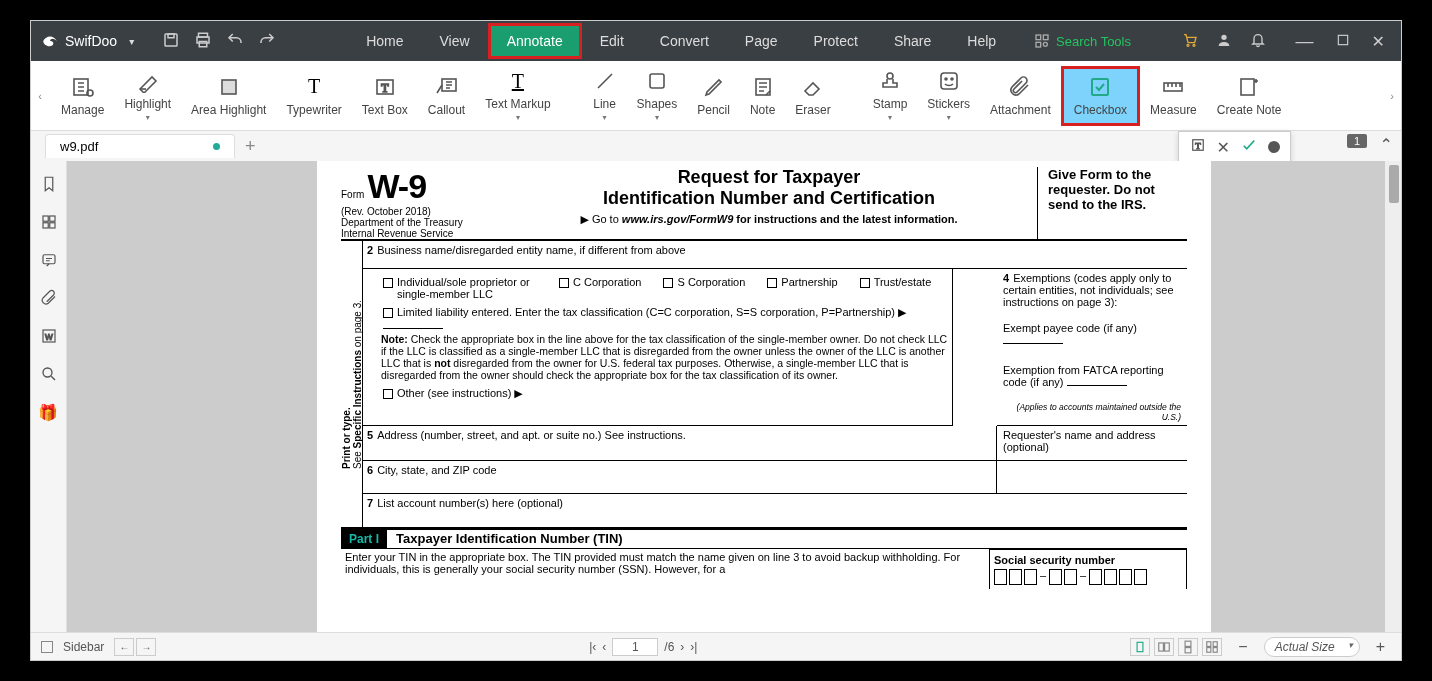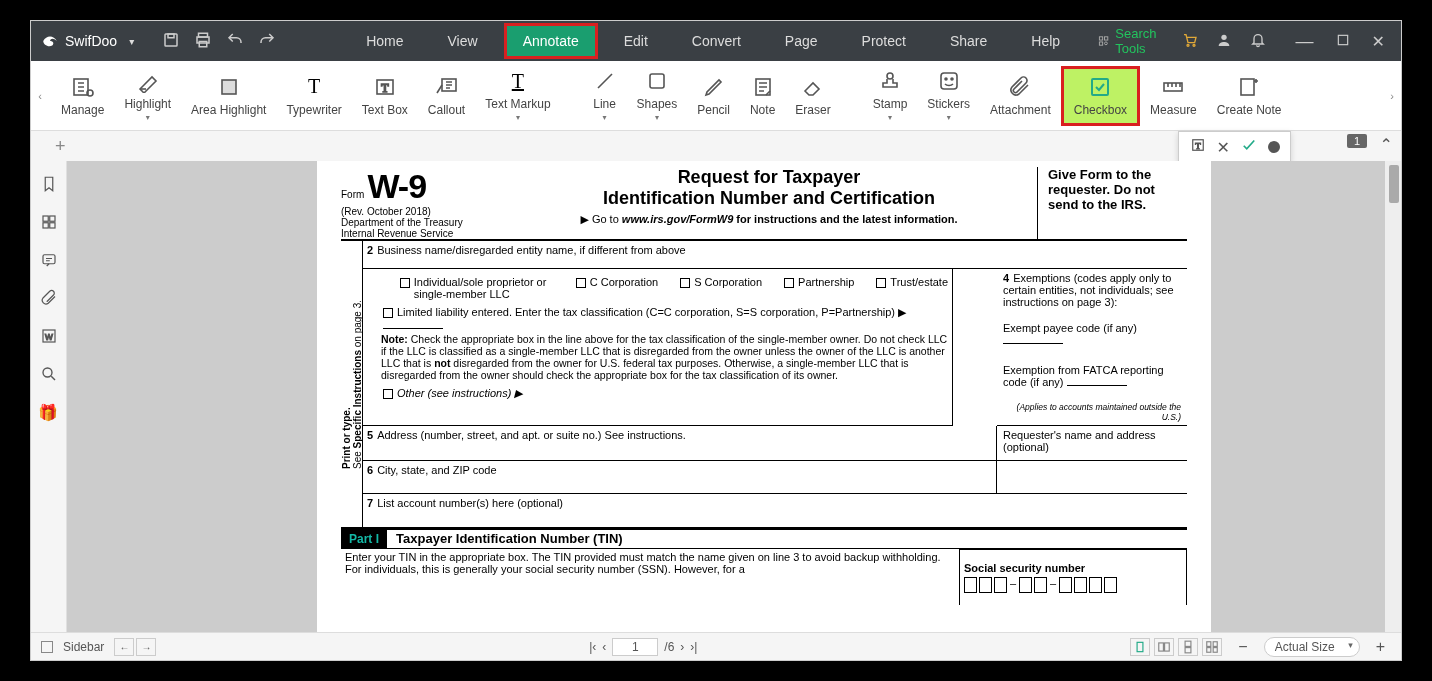--- a/index.html
+++ b/index.html
@@ -7,36 +7,36 @@
   .window { position: absolute; top: 20px; left: 30px; width: 1372px; height: 641px; background: #f5f5f5; display: flex; flex-direction: column; border: 1px solid #ccc; }
   
   
   .titlebar { height: 40px; background: #3a3f44; display: flex; align-items: center; color: #ddd; font-size: 14px; }
   .logo-group { display: flex; align-items: center; padding: 0 10px; gap: 6px; }
   .logo-icon { width: 18px; height: 18px; }
   .title-text { color: #fff; }
   .dropdown-caret { font-size: 10px; padding: 0 6px; }
   .qat { display: flex; gap: 14px; padding: 0 12px; align-items: center; }
   .qat svg { width: 18px; height: 18px; }
-  .menu-bar { display: flex; gap: 8px; margin-left: 60px; }
+  .menu-bar { display: flex; gap: 0; margin-left: 60px; }
   .menu-item { padding: 10px 18px; cursor: pointer; }
   .menu-item.active { background: #1a9e6f; color: #fff; border: 3px solid #d92020; padding: 7px 16px; }
   .search-tools { display: flex; align-items: center; gap: 6px; margin-left: 20px; color: #22c55e; font-size: 13px; }
   .right-icons { margin-left: auto; display: flex; gap: 18px; padding: 0 14px; align-items: center; }
   .right-icons svg { width: 16px; height: 16px; }
   .win-controls { display: flex; gap: 22px; padding: 0 16px; align-items: center; }
   
   
   .ribbon { height: 70px; background: #fff; border-bottom: 1px solid #ddd; display: flex; align-items: center; padding: 0 6px; position: relative; }
   .ribbon-scroll { position: absolute; top: 0; bottom: 0; width: 18px; display: flex; align-items: center; justify-content: center; color: #888; cursor: pointer; font-size: 11px; }
   .ribbon-scroll.left { left: 0; } .ribbon-scroll.right { right: 0; }
   .ribbon-tool { display: flex; flex-direction: column; align-items: center; justify-content: center; gap: 4px; padding: 0 10px; cursor: pointer; height: 60px; }
   .ribbon-tool .ico { width: 24px; height: 24px; display: flex; align-items: center; justify-content: center; }
   .ribbon-tool .lbl { font-size: 12px; color: #444; white-space: nowrap; }
-  .ribbon-tool.highlighted { border: 3px solid #d92020; background: #bef264; padding: 0 10px; }
+  .ribbon-tool.highlighted { border: 3px solid #d92020; background: #7dd3fc; padding: 0 10px; }
   .ribbon-spacer { width: 22px; }
   .drop-caret { font-size: 8px; color: #777; margin-top: -2px; }
   
   
   .tabstrip { height: 30px; background: #f5f5f5; display: flex; align-items: center; padding-left: 14px; position: relative; }
   .doc-tab { display: flex; align-items: center; gap: 10px; background: #fff; border: 1px solid #ddd; border-bottom: none; padding: 4px 14px; font-size: 13px; border-radius: 4px 4px 0 0; min-width: 190px; justify-content: space-between; }
   .doc-tab .dot { width: 7px; height: 7px; border-radius: 50%; background: #2a9; }
   .add-tab { font-size: 18px; color: #888; padding: 0 10px; cursor: pointer; }
   .annot-popup { position: absolute; right: 110px; top: 0; background: #fff; border: 1px solid #ccc; box-shadow: 0 2px 6px rgba(0,0,0,.15); display: flex; gap: 10px; padding: 4px 10px; align-items: center; }
   .annot-popup svg { width: 18px; height: 18px; }
@@ -69,39 +69,39 @@
   .rotate { writing-mode: vertical-rl; transform: rotate(180deg); font-size: 10px; }
   .body-cols { display: flex; border-bottom: 1px solid #000; }
   .main-col { flex: 1; }
   .frow { border-bottom: 1px solid #000; padding: 3px 4px 12px 4px; font-size: 11px; }
   .frow.short { padding-bottom: 4px; }
   .fnum { font-weight: bold; margin-right: 4px; }
   .split { display: flex; }
   .lcell { flex: 1; border-right: 1px solid #000; padding: 3px 4px; font-size: 11px; }
   .rcell { width: 190px; padding: 3px 6px; font-size: 11px; }
   .cb { display: inline-block; width: 10px; height: 10px; border: 1.2px solid #000; margin-right: 4px; vertical-align: middle; }
-  .cbrow { display: flex; flex-wrap: wrap; gap: 22px; padding: 4px 0 0 16px; justify-content: flex-end; }
+  .cbrow { display: flex; flex-wrap: wrap; gap: 22px; padding: 4px 0 0 16px; }
   .note { padding: 2px 0 2px 14px; font-size: 10.5px; }
   .part-hdr { background: #000; color: #14b8a6; font: bold 12px Arial; padding: 2px 8px; display: inline-block; }
   .part-row { border-top: 2px solid #000; }
   .part-title { font: bold 13px Arial; padding-left: 6px; }
   .tiny { font-size: 8.5px; font-style: italic; }
   .uline { border-bottom: 1px solid #000; display: inline-block; min-width: 60px; }
   
   
   .statusbar { height: 28px; background: #f5f5f5; border-top: 1px solid #ddd; display: flex; align-items: center; font-size: 12px; color: #555; padding: 0 10px; gap: 10px; }
   .sb-cb { width: 12px; height: 12px; border: 1px solid #888; }
   .nav-arrows { display: flex; gap: 2px; }
   .nav-arrows span { border: 1px solid #ccc; width: 20px; height: 18px; display: flex; align-items: center; justify-content: center; font-size: 10px; }
   .spacer-flex { flex: 1; }
   .page-nav { display: flex; align-items: center; gap: 6px; }
   .page-nav .pginput { width: 46px; border: 1px solid #ccc; text-align: center; padding: 1px 0; background: #fff; }
   .view-btns { display: flex; gap: 4px; }
   .view-btns span { width: 20px; height: 18px; border: 1px solid #ccc; display: flex; align-items: center; justify-content: center; }
-  .zoom-sel { border: 1px solid #ccc; background: #fff; padding: 2px 24px 2px 10px; border-radius: 10px; position: relative; }
+  .zoom-sel { border: 1px solid #ccc; background: #fff; padding: 2px 24px 2px 10px; border-radius: 10px; position: relative; font-style: italic; }
   .zoom-sel::after { content: "▾"; position: absolute; right: 6px; font-size: 9px; color: #666; }
 </style>
 </head>
 <body>
 
 <div class="window">
 
   <div class="titlebar">
     <div class="logo-group">
       <svg class="logo-icon" viewBox="0 0 24 24">
@@ -333,20 +333,24 @@
               <path d="M19 8v-4M17 6h4"></path>
             </svg>
           </span>
           <span class="lbl">Create Note</span>
         </div>
     </div>
     <div class="ribbon-scroll right">›</div>
   </div>
 
   <div class="tabstrip">
+    <div class="doc-tab">
+      <span>w9.pdf</span>
+      <span class="dot"></span>
+    </div>
     <div class="add-tab">+</div>
     <div class="annot-popup">
       <span><svg viewBox="0 0 24 24" stroke="#555" fill="none" stroke-width="1.6">
             <rect x="5" y="5" width="14" height="14"></rect>
             <text x="12" y="17" font-size="12" text-anchor="middle" fill="#555" font-family="serif">T</text>
           </svg></span>
       <span style="color:#555;font-size:16px;">✕</span>
       <span><svg viewBox="0 0 24 24" stroke="#2a8" fill="none" stroke-width="2.2">
             <path d="M5 13l4 4 10-11"></path>
           </svg></span>
@@ -414,21 +418,21 @@
               <div class="lcell" style="border-bottom:1px solid #000;">
                 <div class="cbrow">
                   <span><span class="cb"></span><span style="display:inline-block;max-width:140px;vertical-align:top;">Individual/sole proprietor or single-member LLC</span></span>
                   <span><span class="cb"></span><span>C Corporation</span></span>
                   <span><span class="cb"></span><span>S Corporation</span></span>
                   <span><span class="cb"></span><span>Partnership</span></span>
                   <span><span class="cb"></span><span>Trust/estate</span></span>
                 </div>
                 <div style="padding:6px 0 0 16px;"><span class="cb"></span><span>Limited liability entered. Enter the tax classification (C=C corporation, S=S corporation, P=Partnership) ▶</span> <span class="uline"></span></div>
                 <div class="note"><b>Note:</b><span> Check the appropriate box in the line above for the tax classification of the single-member owner.  Do not check LLC if the LLC is classified as a single-member LLC that is disregarded from the owner unless the owner of the LLC is another LLC that is </span><b>not</b><span> disregarded from the owner for U.S. federal tax purposes. Otherwise, a single-member LLC that is disregarded from the owner should check the appropriate box for the tax classification of its owner.</span></div>
-                <div style="padding:4px 0 2px 16px;font-style:italic;"><span class="cb"></span><span>Other (see instructions) ▶</span></div>
+                <div style="padding:4px 0 2px 16px;"><span class="cb"></span><span>Other (see instructions) ▶</span></div>
               </div>
               <div class="rcell" style="border-bottom:1px solid #000;margin-left:44px;">
                 <div><span class="fnum">4</span><span>Exemptions (codes apply only to certain entities, not individuals; see instructions on page 3):</span></div>
                 <div style="margin-top:14px;"><span>Exempt payee code (if any)</span> <span class="uline"></span></div>
                 <div style="margin-top:18px;"><span>Exemption from FATCA reporting code (if any)</span> <span class="uline"></span></div>
                 <div class="tiny" style="margin-top:14px;text-align:right;">(Applies to accounts maintained outside the U.S.)</div>
               </div>
             </div>
             <div class="split">
               <div class="lcell"><span class="fnum">5</span><span>Address (number, street, and apt. or suite no.) See instructions.</span><div style="height:16px;"></div></div>
@@ -440,21 +444,21 @@
             </div>
             <div class="frow short" style="border-top:1px solid #000;border-bottom:none;"><span class="fnum">7</span><span>List account number(s) here (optional)</span><div style="height:14px;"></div></div>
           </div>
         </div>
         <div class="part-row">
           <span class="part-hdr">Part I</span>
           <span class="part-title">Taxpayer Identification Number (TIN)</span>
         </div>
         <div class="split" style="border-top:1px solid #000;">
           <div style="flex:1;padding:2px 4px;font-size:11px;">Enter your TIN in the appropriate box. The TIN provided must match the name given on line 3 to avoid backup withholding. For individuals, this is generally your social security number (SSN). However, for a</div>
-          <div style="width:228px;border:1px solid #000;border-bottom:none;padding:12px 4px;">
+          <div style="width:198px;border:1px solid #000;border-bottom:none;padding:4px 4px;">
             <b>Social security number</b>
             <div style="display:flex;gap:2px;margin-top:3px;">
               <span style="border:1px solid #000;width:13px;height:16px;"></span>
                 <span style="border:1px solid #000;width:13px;height:16px;"></span>
                 <span style="border:1px solid #000;width:13px;height:16px;"></span>
               <span style="width:8px;text-align:center;">–</span>
               <span style="border:1px solid #000;width:13px;height:16px;"></span>
                 <span style="border:1px solid #000;width:13px;height:16px;"></span>
               <span style="width:8px;text-align:center;">–</span>
               <span style="border:1px solid #000;width:13px;height:16px;"></span>

